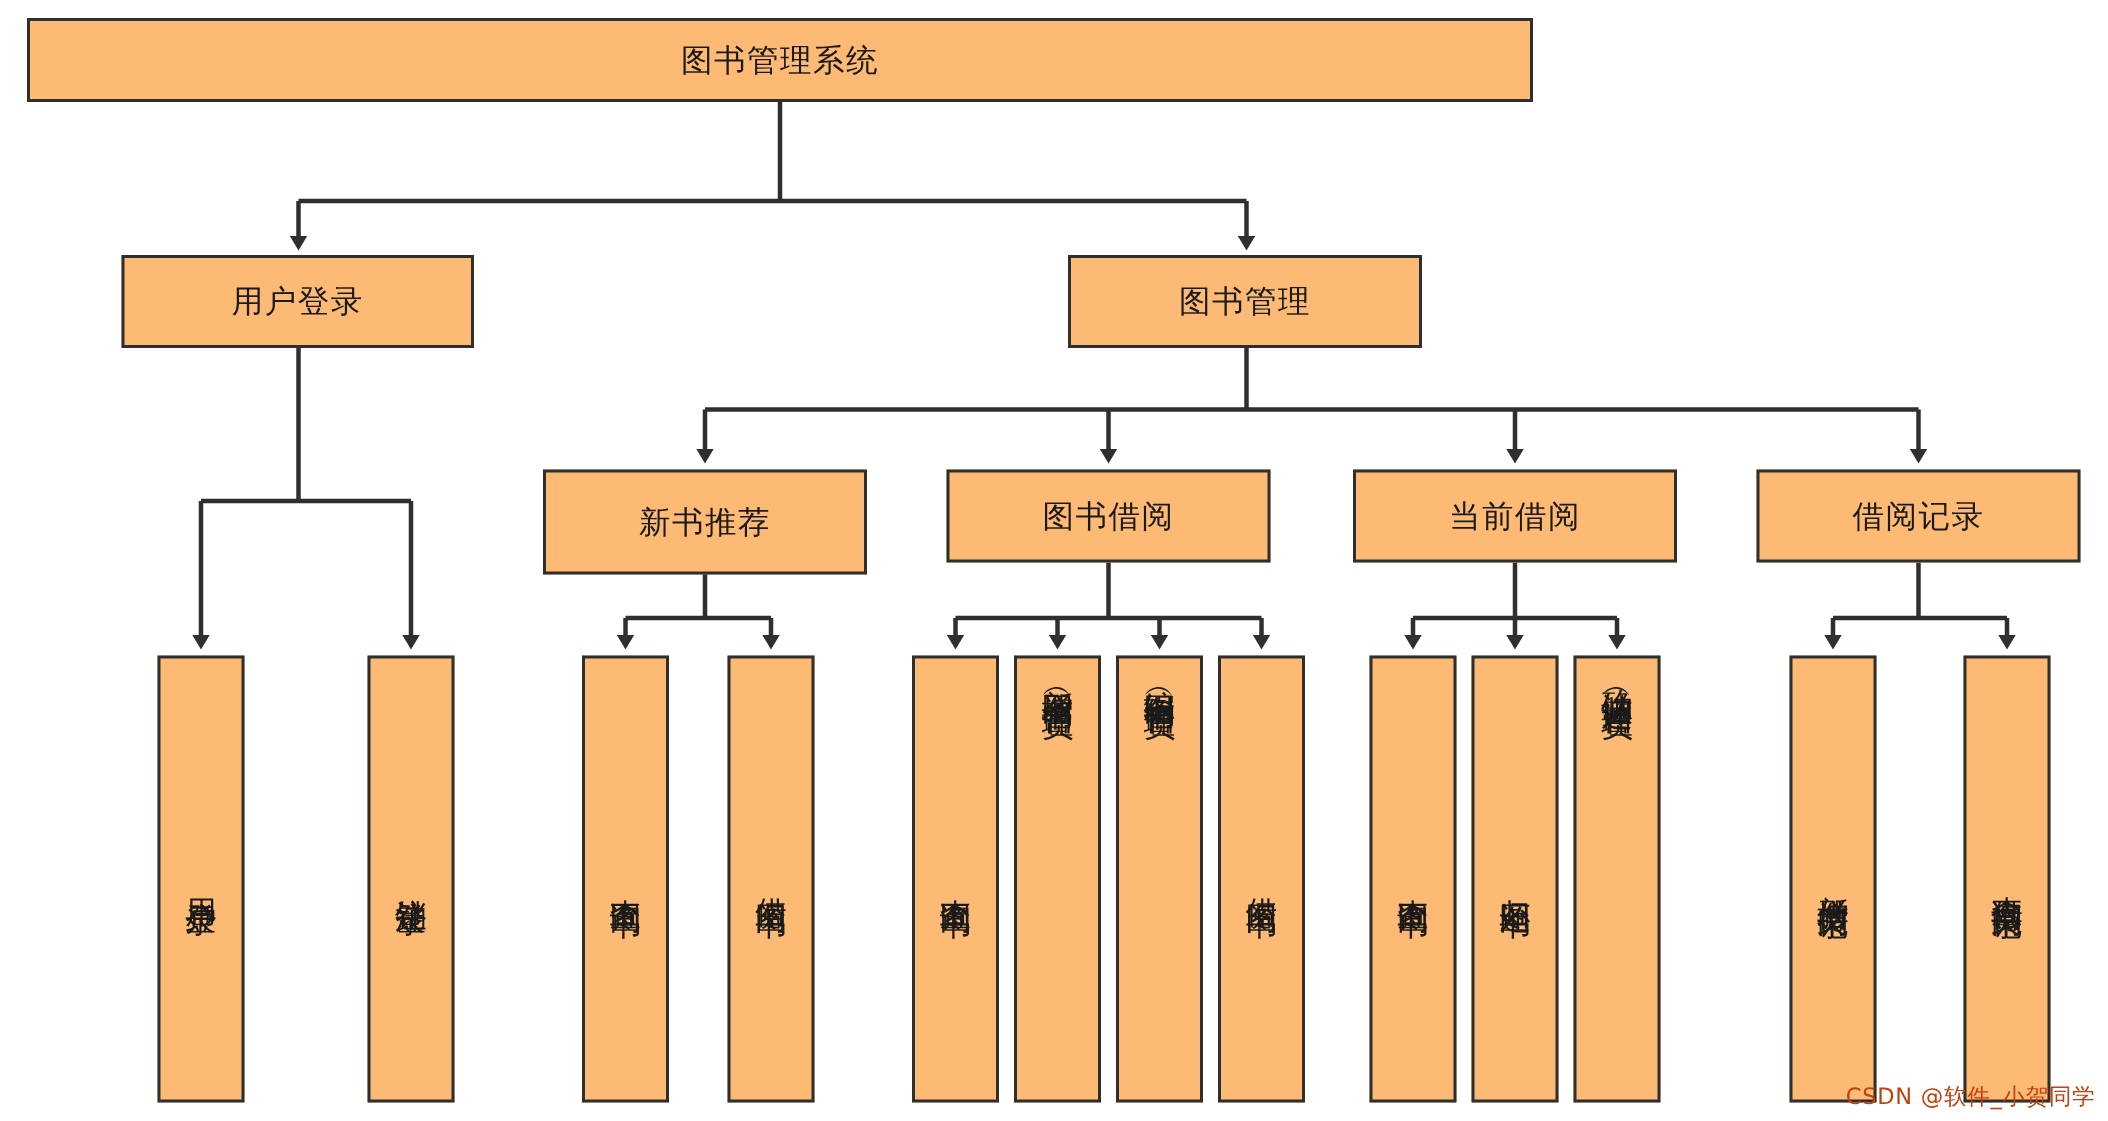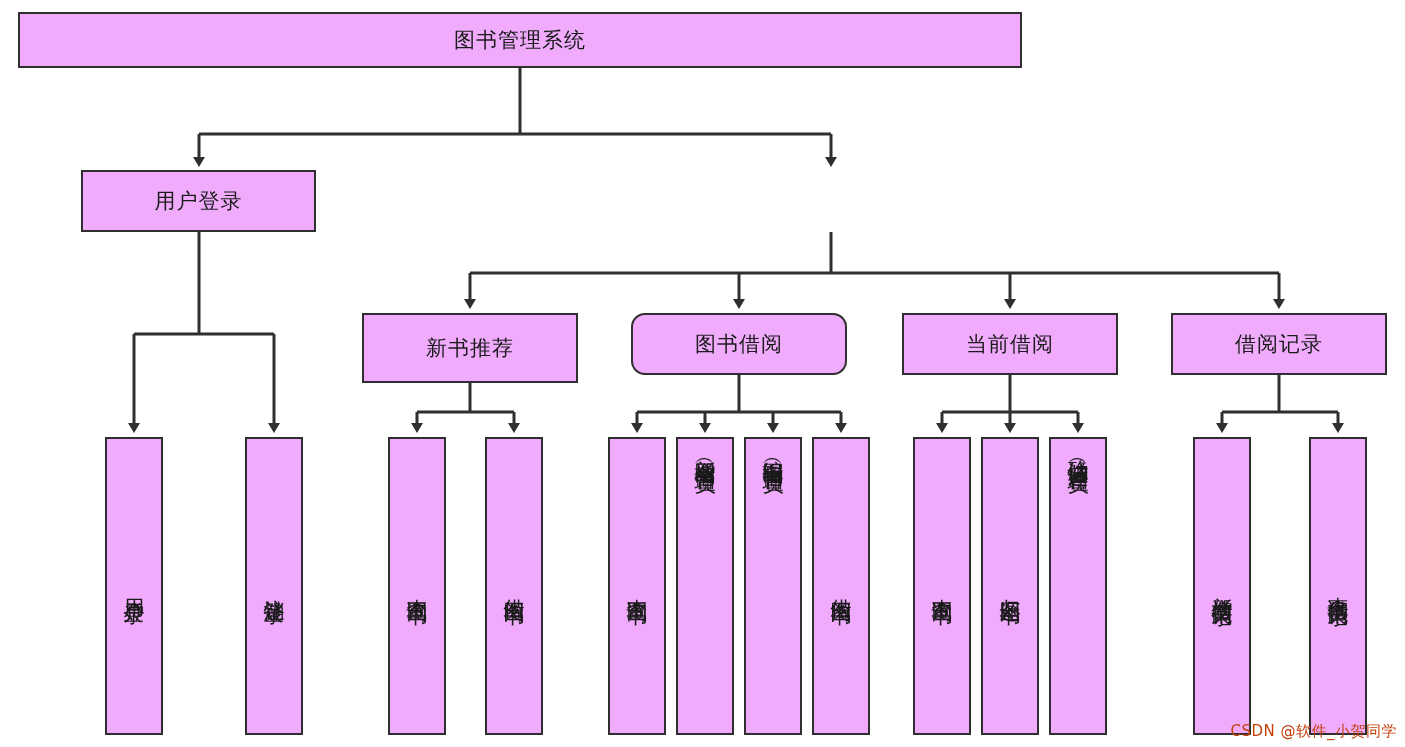--- a/index.html
+++ b/index.html
@@ -21,21 +21,21 @@
     position: absolute;
     left: 0;
     top: 0;
     width: 1405px;
     height: 747px;
   }
   .node {
     position: absolute;
     box-sizing: border-box;
     border: 2px solid #2f2f2f;
-    background: #f0abfc;
+    background: #fdba74;
     display: flex;
     align-items: center;
     justify-content: center;
     color: #1a1a1a;
   }
   .node.h {
     font-size: 21px;
     letter-spacing: 1px;
   }
   .node.v {
@@ -124,25 +124,28 @@
     </g>
   </svg>
 
   <div class="node h" style="left:18px; top:12px; width:1004px; height:56px;">
     <span class="htext">图书管理系统</span>
   </div>
 
   <div class="node h" style="left:81px; top:170px; width:235px; height:62px;">
     <span class="htext">用户登录</span>
   </div>
+  <div class="node h" style="left:712px; top:170px; width:236px; height:62px;">
+    <span class="htext">图书管理</span>
+  </div>
 
   <div class="node h" style="left:362px; top:313px; width:216px; height:70px;">
     <span class="htext">新书推荐</span>
   </div>
-  <div class="node h" style="left:631px; top:313px; width:216px; height:62px;border-radius:14px;">
+  <div class="node h" style="left:631px; top:313px; width:216px; height:62px;">
     <span class="htext">图书借阅</span>
   </div>
   <div class="node h" style="left:902px; top:313px; width:216px; height:62px;">
     <span class="htext">当前借阅</span>
   </div>
   <div class="node h" style="left:1171px; top:313px; width:216px; height:62px;">
     <span class="htext">借阅记录</span>
   </div>
 
   <div class="node v mid" style="left:105px; top:437px; width:58px; height:298px;">

